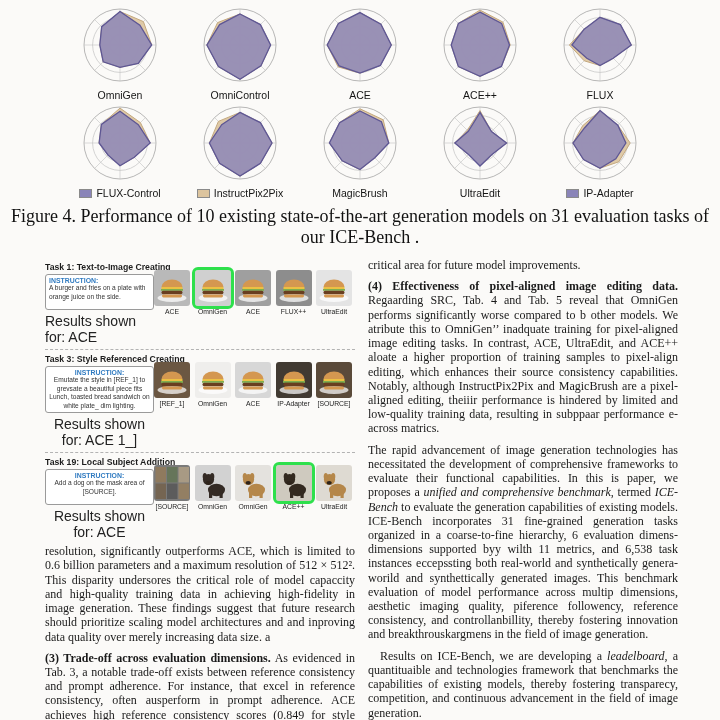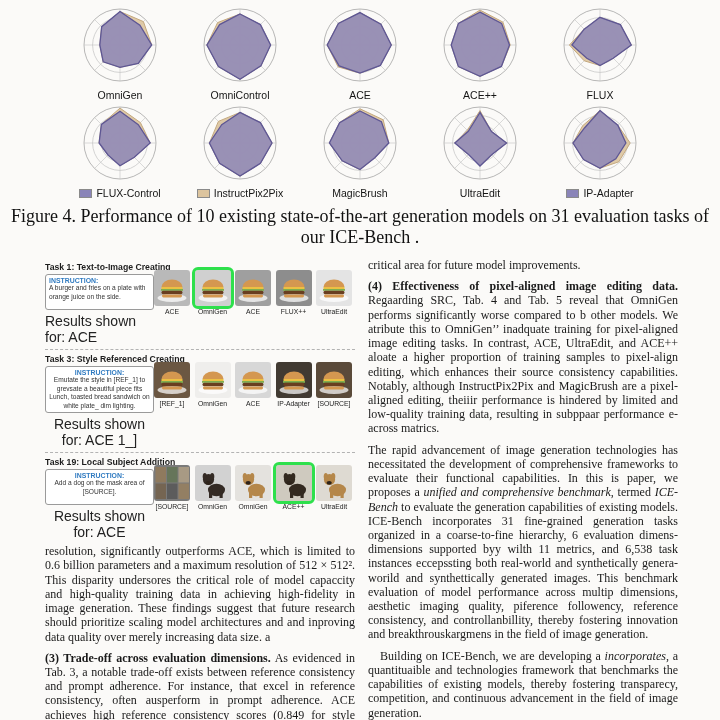--- a/index.html
+++ b/index.html
@@ -495,17 +495,17 @@
       <div id="left-text">
           <p><span>resolution, significantly outperforms ACE, which is limited to 0.6 billion parameters and a maximum resolution of 512 × 512². This disparity undersores the critical role of model capaccity and high-quality training data in achieving high-fidelity in image generation. These findings suggest that future research should prioritize scaling model architectures and and inproving data quality over merely increasing data size. a</span></p>
           <p><span class="b">(3) Trade-off across evaluation dimensions.</span><span> As evidenced in Tab. 3, a notable trade-off exists between reference consistency and prompt adherence. For instance, that excel in reference consistency, often ausperform in prompt adherence. ACE achieves high reference consistency scores (0.849 for style reference and 0.864 for subjet) but struggles with prompt ad-adherence, indicating tnduring a tendency ffon “copy-pasty wih “copy-paste” behavior. This highlights the inherent challenge in balancing precise prompt following wit thih maintaining contextual and stylesic consistency, a</span></p>
         </div>
     </div>
     <div class="col">
       <div id="right-text">
           <p><span>critical area for future model improvements.</span></p>
           <p><span class="b">(4) Effectiveness of pixel-aligned image editing data.</span><span> Regaarding SRC, Tab. 4 and Tab. 5 reveal that OmniGen performs significantly worse compared to b other models. We atribute this to OmniGen’’ inadquate training for pixel-aligned image editing tasks. In contrast, ACE, UltraEdit, and ACE++ aloate a higher proportion of training samples to pixel-align editing, which enhances their source consistency capabilities. Notably, although InstructPix2Pix and MagicBrush are a pixel-aligned editing, theiiir performance is hindered by limited and low-quality training data, resulting in subppaar performance e-across matrics.</span></p>
           <p><span>The rapid advancement of image generation technologies has necessitated the development of comprehensive frameworks to evaluate their functional capabilities. In this is paper, we proposes a </span><span class="i">unified and comprehensive benchmark</span><span>, termed </span><span class="i">ICE-Bench</span><span> to evaluate the generation capabilities of existing models. ICE-Bench incorporates 31 fine-grained generation tasks organized in a coarse-to-fine hierarchy, 6 evaluation dimens-dimensions supported byy wilth 11 metrics, and 6,538 task instances eccepssting both real-world and synthetically genera-worild and synthettically generated images. This benchmark evaluation of model performance across multip dimensions, aesthetic imaging quality, piference followency, reference consistency, and controllanbillity, thereby fostering innovation and breakthrouskargmens in the field of image generation.</span></p>
-          <p class="indent"><span>Building on ICE-Bench, we are developing a </span><span class="i">incorporates</span><span>, a quantituaible and technologies framework that benchmarks the capabilities of existing models, thereby fostering transparecy, competition, and continuous advancement in the field of image generation.</span></p>
+          <p class="indent"><span>Results on ICE-Bench, we are developing a </span><span class="i">leadelboard</span><span>, a quantituaible and technologies framework that benchmarks the capabilities of existing models, thereby fostering transparecy, competition, and continuous advancement in the field of image generation.</span></p>
         </div>
     </div>
   </div>
 </div>
 
 </body></html>

